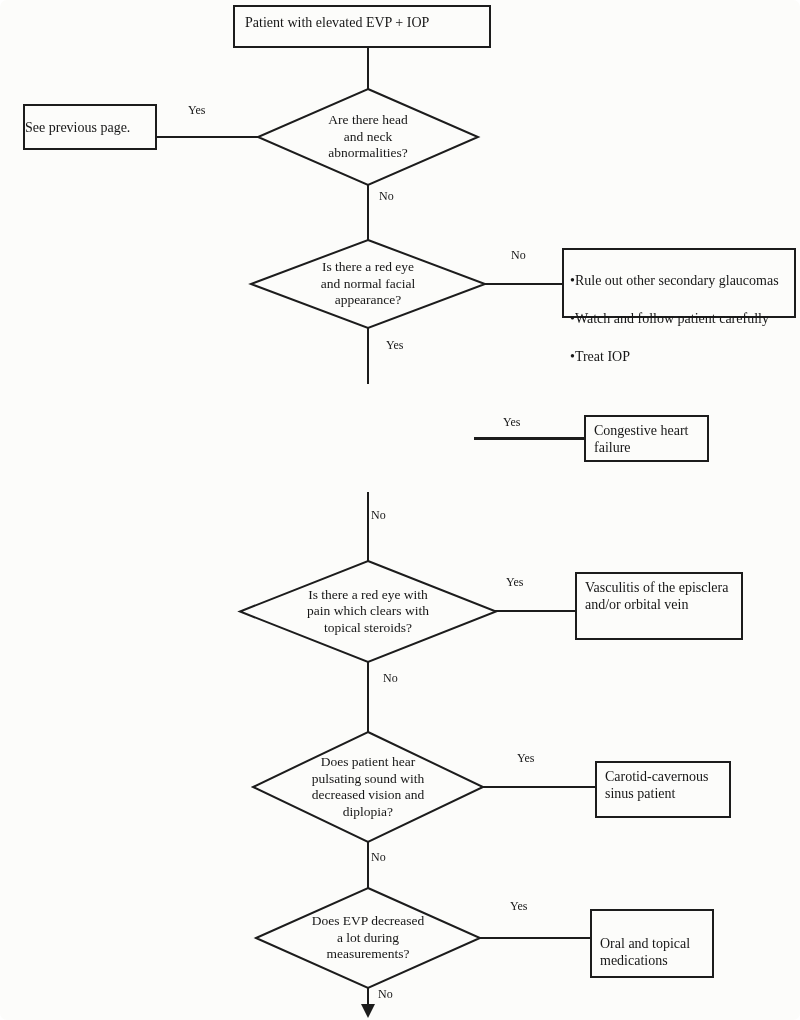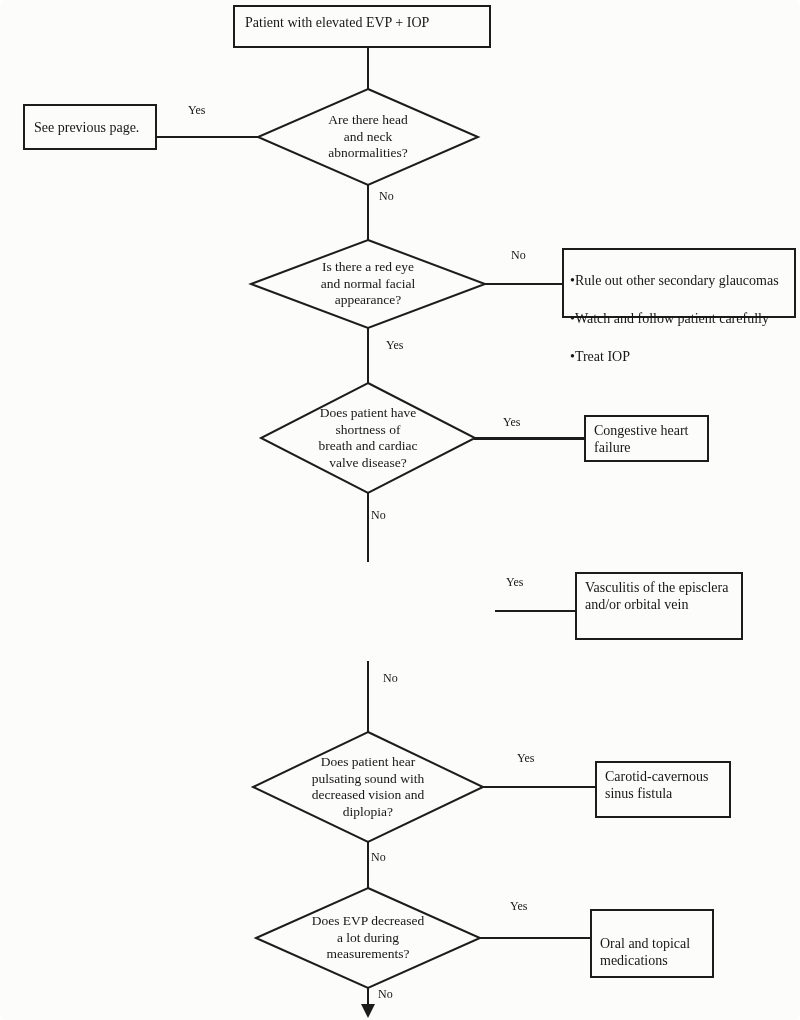--- a/index.html
+++ b/index.html
@@ -19,21 +19,21 @@
     border-left: 7px solid transparent; border-right: 7px solid transparent;
     border-top: 14px solid #1c1c1c;
   }
   
   .box {
     position: absolute; box-sizing: border-box;
     border: 2px solid #1c1c1c; background: #fcfcfa;
     font-size: 14px; line-height: 17px; white-space: pre-line;
   }
   .box.start { padding: 7px 10px; }
-  .box.vcenter { display: flex; align-items: center; padding-left: 9px; }
+  .box.vcenter { display: flex; align-items: center; }
   .box.pad { padding: 5px 8px; }
   .box.pad2 { padding: 24px 8px; }
   .bullets { padding: 3px 6px; }
   .bullets .bullet-line { font-size: 14px; line-height: 21px; white-space: pre; }
   
   .diamond { position: absolute; }
   .diamond svg { position: absolute; left: 0; top: 0; width: 100%; height: 100%; overflow: visible; display: block; }
   .diamond polygon { fill: #fcfcfa; stroke: #1c1c1c; stroke-width: 2; vector-effect: non-scaling-stroke; }
   .diamond .q {
     position: absolute; left: 0; top: 0; right: 0; bottom: 0;
@@ -74,21 +74,21 @@
   <div class="box bullets" style="left:562px;top:248px;width:234px;height:70px">
     <div class="bullet-line">•Rule out other secondary glaucomas</div>
     <div class="bullet-line">•Watch and follow patient carefully</div>
     <div class="bullet-line">•Treat IOP</div>
   </div>
 
   <div class="box pad" style="left:575px;top:572px;width:168px;height:68px">Vasculitis of the episclera
 and/or orbital vein</div>
 
   <div class="box pad" style="left:595px;top:761px;width:136px;height:57px">Carotid-cavernous
-sinus fistula</div>
+sinus patient</div>
 
   <div class="box pad2" style="left:590px;top:909px;width:124px;height:69px">Oral and topical
 medications</div>
 
   <div class="diamond" style="left:258px;top:89px;width:220px;height:96px">
     <svg viewBox="0 0 100 100" preserveAspectRatio="none">
         <polygon points="50,0 100,50 50,100 0,50"></polygon>
       </svg>
     <div class="q">Are there head
 and neck
@@ -97,30 +97,29 @@
 
   <div class="diamond" style="left:251px;top:240px;width:234px;height:88px">
     <svg viewBox="0 0 100 100" preserveAspectRatio="none">
         <polygon points="50,0 100,50 50,100 0,50"></polygon>
       </svg>
     <div class="q">Is there a red eye
 and normal facial
 appearance?</div>
   </div>
 
-  <div class="diamond" style="left:261px;top:383px;width:214px;height:110px">
+
+  <div class="diamond" style="left:240px;top:561px;width:256px;height:101px">
     <svg viewBox="0 0 100 100" preserveAspectRatio="none">
         <polygon points="50,0 100,50 50,100 0,50"></polygon>
       </svg>
-    <div class="q">Does patient have
-shortness of
-breath and cardiac
-valve disease?</div>
+    <div class="q">Is there a red eye with
+pain which clears with
+topical steroids?</div>
   </div>
-
 
   <div class="diamond" style="left:253px;top:732px;width:230px;height:110px">
     <svg viewBox="0 0 100 100" preserveAspectRatio="none">
         <polygon points="50,0 100,50 50,100 0,50"></polygon>
       </svg>
     <div class="q">Does patient hear
 pulsating sound with
 decreased vision and
 diplopia?</div>
   </div>

